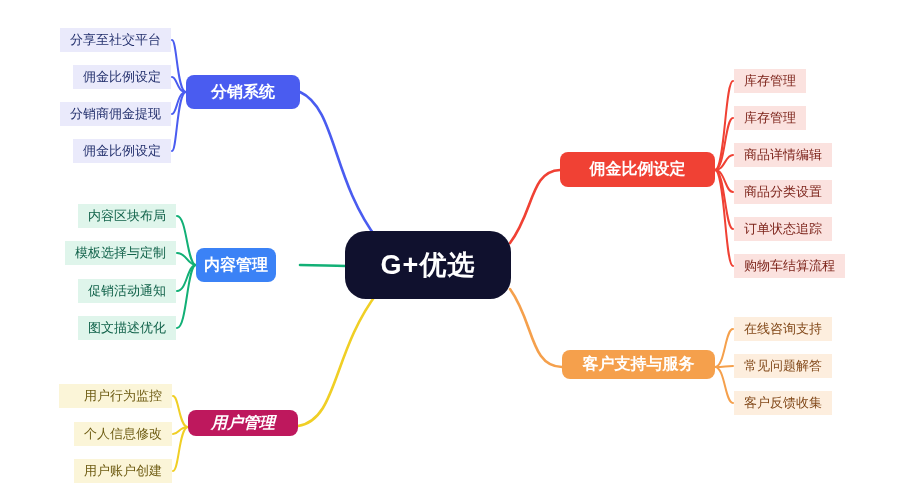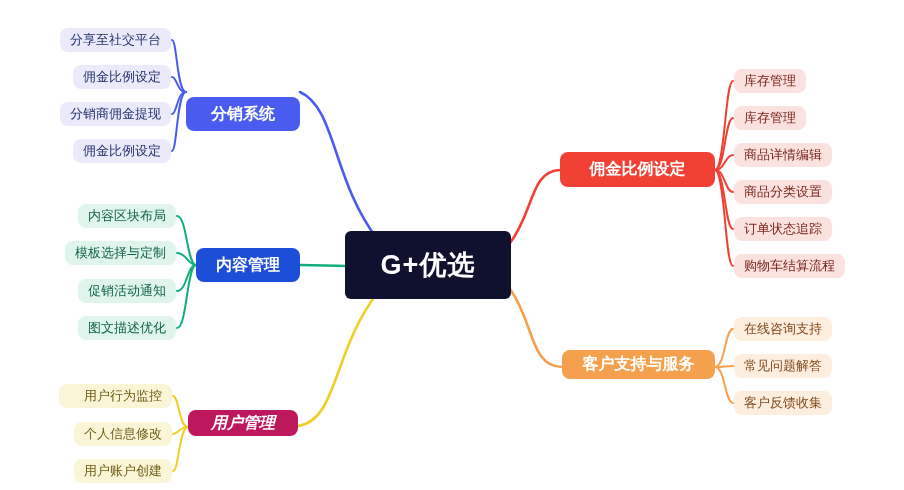--- a/index.html
+++ b/index.html
@@ -17,37 +17,37 @@
   .child-link { stroke-width: 2px; }
   .lb0 { stroke: #4a5cf0; }
   .lb1 { stroke: #12b076; }
   .lb2 { stroke: #f0cf25; }
   .lb3 { stroke: #f04134; }
   .lb4 { stroke: #f5a04c; }
 
   .node-center {
     position: absolute; left: 345px; top: 231px; width: 166px; height: 68px;
     background: #10112e; color: #ffffff; font-size: 27px; font-weight: 700;
-    border-radius: 6px; display: flex; align-items: center; justify-content: center;
+    border-radius: 21px; display: flex; align-items: center; justify-content: center;
     letter-spacing: 1px; z-index: 2; box-sizing: border-box; cursor: default;
   }
   .branch {
     position: absolute; display: flex; align-items: center; justify-content: center;
     color: #ffffff; font-weight: 700; font-size: 16px; border-radius: 8px;
     box-sizing: border-box; z-index: 2; white-space: nowrap; cursor: default;
   }
-  .br0 { left: 186px; top: 75px;  width: 114px; height: 34px; background: #4a5cf0; margin-top: 22px; }
-  .br1 { left: 196px; top: 248px; width: 104px; height: 34px; background: #1d4ed8; }
+  .br0 { left: 186px; top: 75px;  width: 114px; height: 34px; background: #4a5cf0; }
+  .br1 { left: 196px; top: 248px; width: 80px; height: 34px; background: #3b82f6; }
   .br2 { left: 188px; top: 410px; width: 110px; height: 26px; background: #be185d; font-style: italic; }
   .br3 { left: 560px; top: 152px; width: 155px; height: 35px; background: #f04134; }
   .br4 { left: 562px; top: 350px; width: 153px; height: 29px; background: #f5a04c; }
 
   .pill {
     position: absolute; font-size: 13px; line-height: 16px; padding: 4px 10px;
-    border-radius: 8px; white-space: nowrap; box-sizing: border-box; z-index: 2;
+    border-radius: 0; white-space: nowrap; box-sizing: border-box; z-index: 2;
     cursor: default;
   }
   .pb0 { background: #eaeafb; color: #23306d; }
   .pb1 { background: #dff5eb; color: #11624a; }
   .pb2 { background: #fbf5d8; color: #6e5c13; }
   .pb3 { background: #fbe2df; color: #7d241b; }
   .pb4 { background: #fdeede; color: #82491a; }
 
   .p00 { right: 733px; top: 28px; }
   .p01 { right: 733px; top: 65px; }

